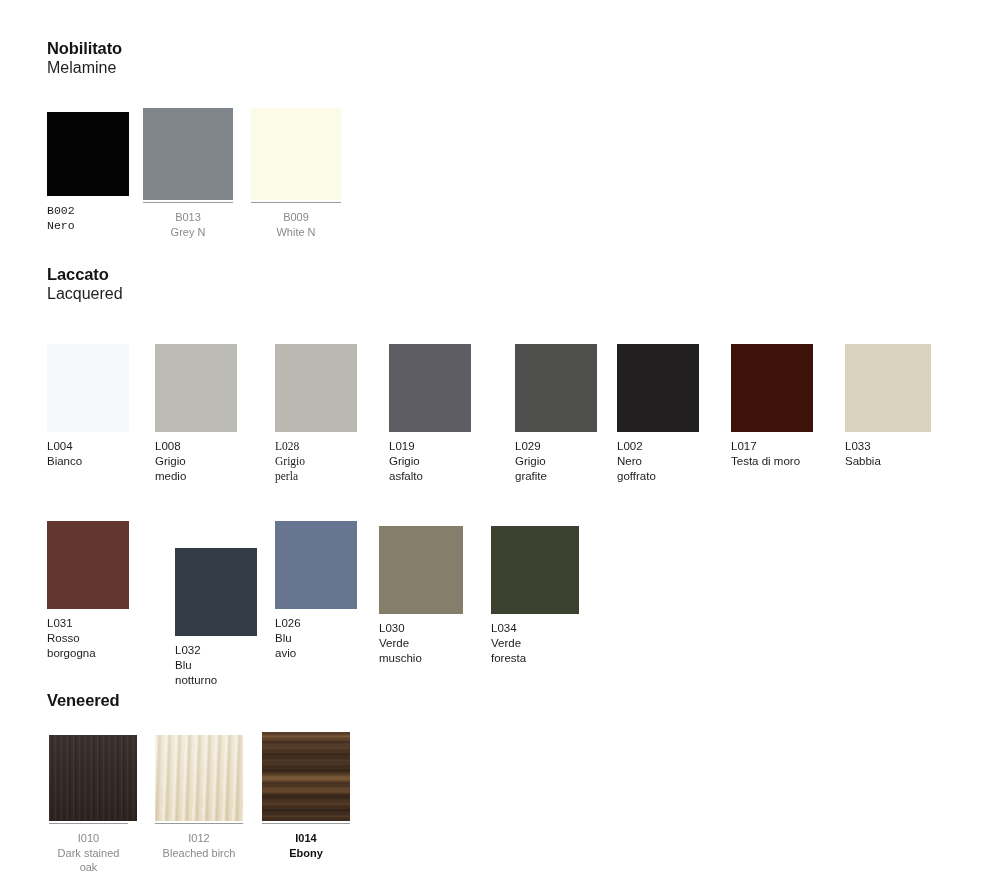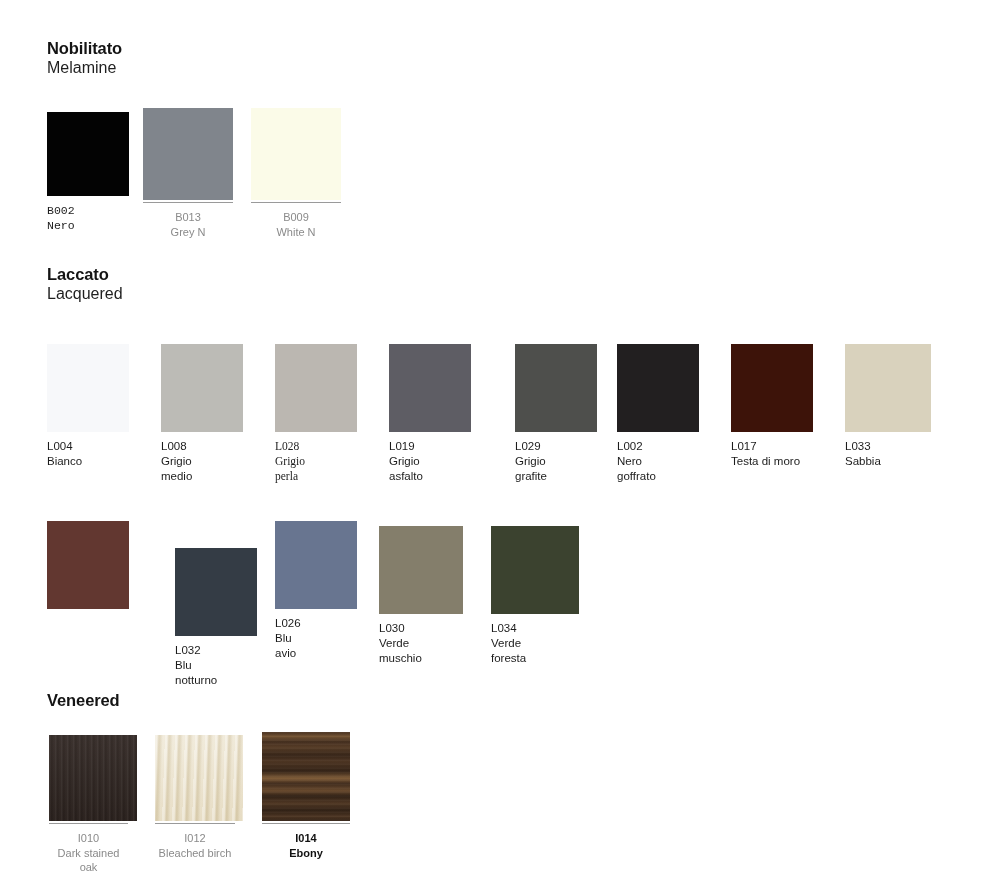--- a/index.html
+++ b/index.html
@@ -182,21 +182,21 @@
       </div>
       <div class="cell" style="left: 251px; top: 108px; width: 90px;">
         <div class="chip soft" style="width: 90px; height: 92px; background: rgb(251, 251, 232);"></div>
         <div class="rule"></div>
         <div class="cap cap-center" style="color: rgb(138, 138, 138);"><span class="code">B009</span><span class="name">White N</span></div>
       </div>
       <div class="cell" style="left: 47px; top: 344px; width: 82px;">
         <div class="chip" style="width: 82px; height: 88px; background: rgb(247, 248, 250);"></div>
         <div class="cap cap-left" style="color: rgb(28, 28, 28);"><span class="code">L004</span><span class="name">Bianco</span></div>
       </div>
-      <div class="cell" style="left: 161px; top: 344px; width: 82px;">
+      <div class="cell" style="left: 155px; top: 344px; width: 82px;">
         <div class="chip" style="width: 82px; height: 88px; background: rgb(188, 187, 182);"></div>
         <div class="cap cap-left" style="color: rgb(28, 28, 28);"><span class="code">L008</span><span class="name">Grigio
 medio</span></div>
       </div>
       <div class="cell" style="left: 275px; top: 344px; width: 82px;">
         <div class="chip" style="width: 82px; height: 88px; background: rgb(187, 183, 177);"></div>
         <div class="cap cap-left" style="color: rgb(28, 28, 28); font-family: Liberation Serif, serif;"><span class="code">L028</span><span class="name">Grigio
 perla</span></div>
       </div>
       <div class="cell" style="left: 389px; top: 344px; width: 82px;">
@@ -217,20 +217,22 @@
       <div class="cell" style="left: 731px; top: 344px; width: 82px;">
         <div class="chip" style="width: 82px; height: 88px; background: rgb(61, 19, 9);"></div>
         <div class="cap cap-left" style="color: rgb(28, 28, 28);"><span class="code">L017</span><span class="name">Testa di moro</span></div>
       </div>
       <div class="cell" style="left: 845px; top: 344px; width: 90px;">
         <div class="chip" style="width: 86px; height: 88px; background: rgb(217, 210, 189);"></div>
         <div class="cap cap-left" style="color: rgb(28, 28, 28);"><span class="code">L033</span><span class="name">Sabbia</span></div>
       </div>
       <div class="cell" style="left: 47px; top: 521px; width: 82px;">
         <div class="chip" style="width: 82px; height: 88px; background: rgb(98, 55, 48);"></div>
+        <div class="cap cap-left" style="color: rgb(28, 28, 28);"><span class="code">L031</span><span class="name">Rosso
+borgogna</span></div>
       </div>
       <div class="cell" style="left: 175px; top: 521px; width: 82px; margin-top: 27px;">
         <div class="chip" style="width: 82px; height: 88px; background: rgb(52, 60, 69);"></div>
         <div class="cap cap-left" style="color: rgb(28, 28, 28);"><span class="code">L032</span><span class="name">Blu
 notturno</span></div>
       </div>
       <div class="cell" style="left: 275px; top: 521px; width: 82px;">
         <div class="chip" style="width: 82px; height: 88px; background: rgb(104, 117, 144);"></div>
         <div class="cap cap-left" style="color: rgb(28, 28, 28);"><span class="code">L026</span><span class="name">Blu
 avio</span></div>
@@ -243,21 +245,21 @@
       <div class="cell" style="left: 491px; top: 526px; width: 88px;">
         <div class="chip" style="width: 88px; height: 88px; background: rgb(59, 66, 47);"></div>
         <div class="cap cap-left" style="color: rgb(28, 28, 28);"><span class="code">L034</span><span class="name">Verde
 foresta</span></div>
       </div>
       <div class="cell" style="left: 49px; top: 735px; width: 79px;">
         <div class="chip grain-oak" style="width: 88px; height: 86px; background: rgb(46, 36, 32);"></div>
         <div class="rule"></div>
         <div class="cap cap-center" style="color: rgb(138, 138, 138);"><span class="code">I010</span><span class="name">Dark stained oak</span></div>
       </div>
-      <div class="cell" style="left: 155px; top: 735px; width: 80px;">
+      <div class="cell" style="left: 155px; top: 735px; width: 88px;">
         <div class="chip grain-birch" style="width: 88px; height: 86px; background: rgb(231, 220, 192);"></div>
         <div class="rule"></div>
         <div class="cap cap-center" style="color: rgb(138, 138, 138);"><span class="code">I012</span><span class="name">Bleached birch</span></div>
       </div>
       <div class="cell" style="left: 262px; top: 732px; width: 88px;">
         <div class="chip grain-ebony" style="width: 88px; height: 89px; background: rgb(74, 51, 34);"></div>
         <div class="rule"></div>
         <div class="cap cap-center strong" style="color: rgb(17, 17, 17);"><span class="code">I014</span><span class="name">Ebony</span></div>
       </div>
     </div>

